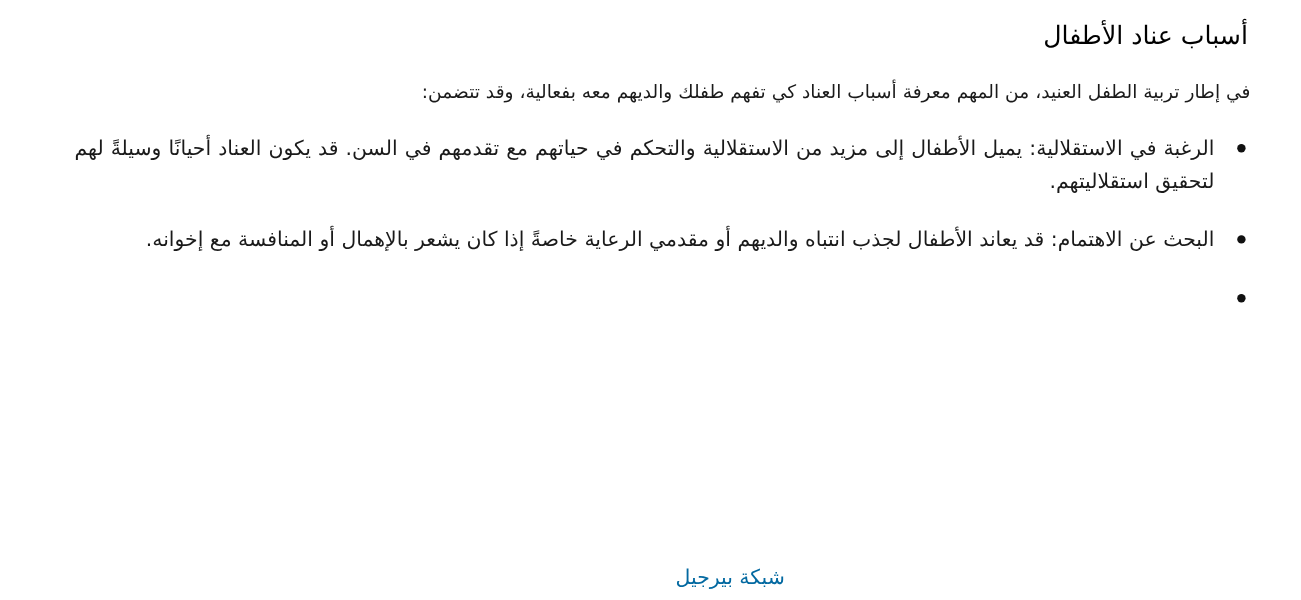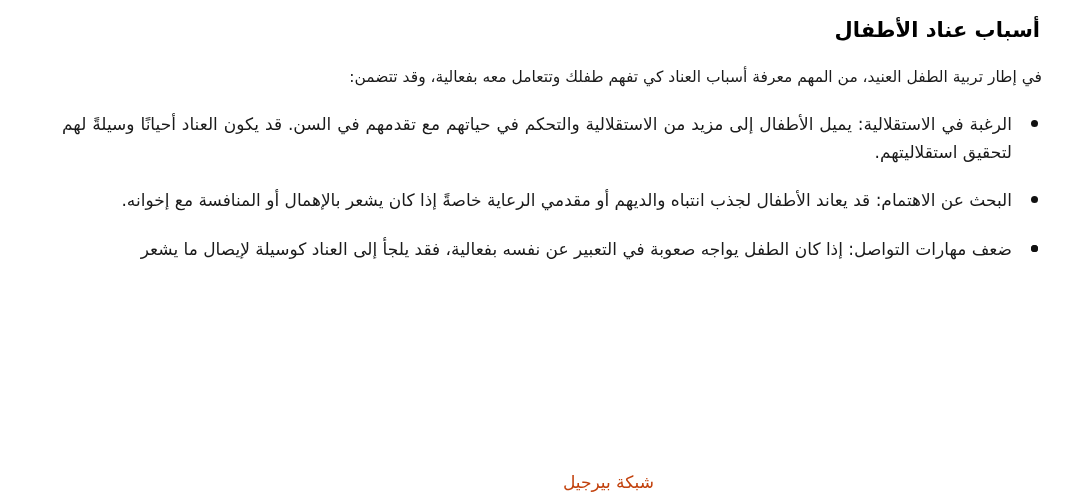--- a/index.html
+++ b/index.html
@@ -18,21 +18,21 @@
     position: relative;
     width: 1084px;
     height: 500px;
     box-sizing: border-box;
     padding: 10px 38px 0 40px;
     direction: rtl;
     text-align: right;
   }
   .doc-title {
     font-size: 21px;
-    font-weight: bold;
+    font-weight: normal;
     line-height: 1.4;
     margin: 6px 0 0 0;
     text-align: right;
     padding-left: 0;
     padding-right: 6px;
     color: #000;
   }
   .intro {
     font-size: 15.5px;
     line-height: 1.55;
@@ -67,48 +67,44 @@
     border-radius: 50%;
   }
   .bullet-item .lead {
     font-weight: normal;
   }
   .watermark {
     position: absolute;
     right: 430px;
     bottom: 8px;
     font-size: 17px;
-    color: #c2410c;
+    color: #0369a1;
     letter-spacing: 1px;
     pointer-events: none;
     user-select: none;
   }
 </style>
 </head>
 <body>
 
 <div class="page">
 
   <h1 class="doc-title">أسباب عناد الأطفال</h1>
 
-  <p class="intro">في إطار تربية الطفل العنيد، من المهم معرفة أسباب العناد كي تفهم طفلك وتتعامل معه بفعالية، وقد تتضمن:</p>
+  <p class="intro">في إطار تربية الطفل العنيد، من المهم معرفة أسباب العناد كي تفهم طفلك والديهم معه بفعالية، وقد تتضمن:</p>
 
   <ul class="bullet-list">
     <li class="bullet-item">
       <span class="marker"></span>
       <span class="lead">الرغبة في الاستقلالية: يميل الأطفال إلى مزيد من الاستقلالية والتحكم في حياتهم مع تقدمهم في السن. قد يكون العناد أحيانًا وسيلةً لهم لتحقيق استقلاليتهم.</span>
     </li>
     <li class="bullet-item">
       <span class="marker"></span>
       <span class="lead">البحث عن الاهتمام: قد يعاند الأطفال لجذب انتباه والديهم أو مقدمي الرعاية خاصةً إذا كان يشعر بالإهمال أو المنافسة مع إخوانه.</span>
     </li>
     <li class="bullet-item">
       <span class="marker"></span>
     </li>
-    <li class="bullet-item">
-      <span class="marker"></span>
-      <span class="lead">ضعف مهارات التواصل: إذا كان الطفل يواجه صعوبة في التعبير عن نفسه بفعالية، فقد يلجأ إلى العناد كوسيلة لإيصال ما يشعر</span>
-    </li>
   </ul>
 
   <div class="watermark">شبكة بيرجيل</div>
 
 </div>
 
 </body></html>

